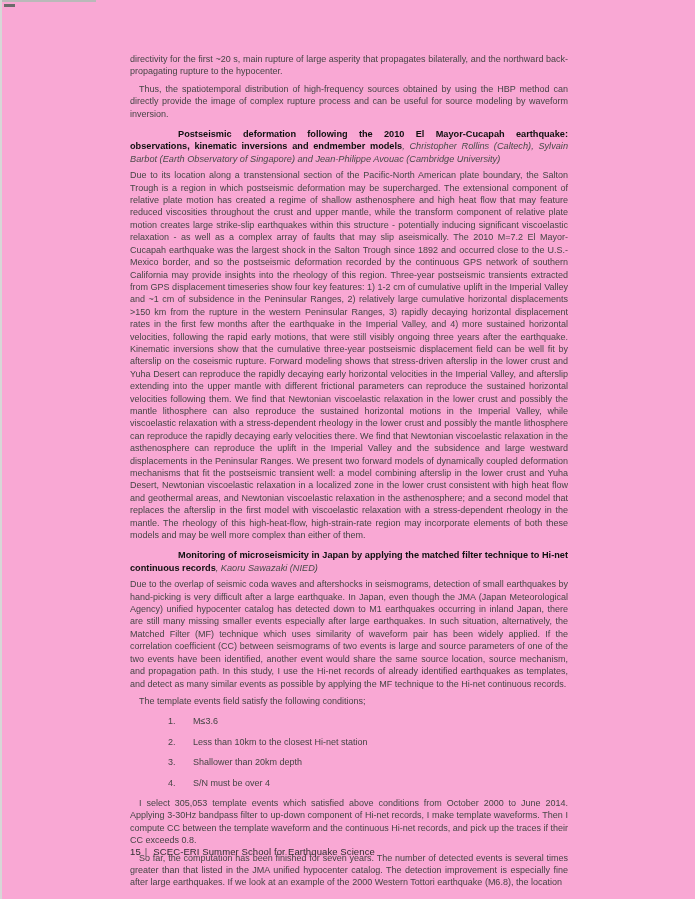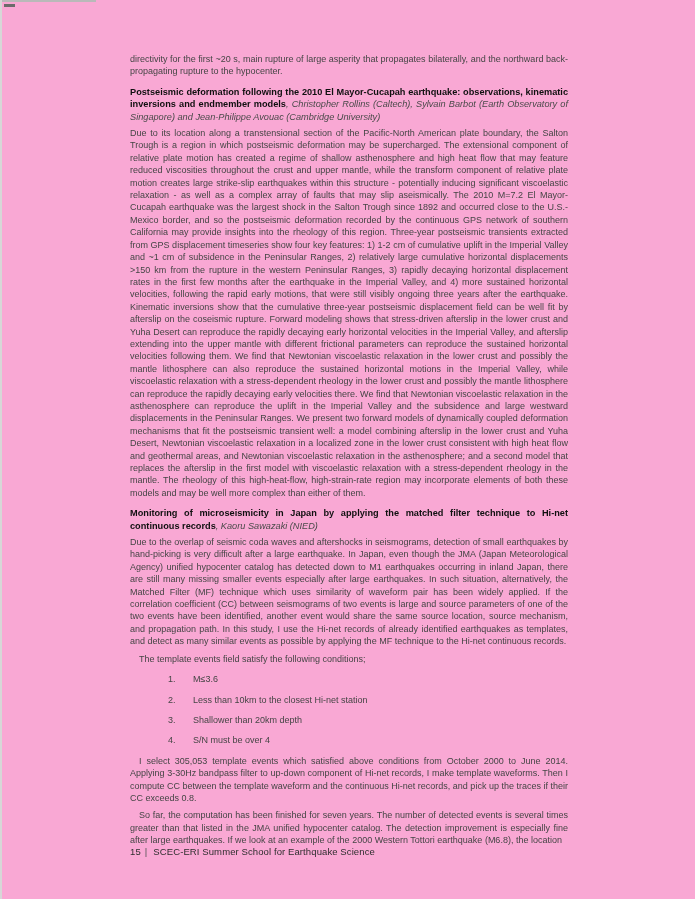--- a/index.html
+++ b/index.html
@@ -47,20 +47,21 @@
   .abstract-heading {
     margin: 8px 0 4px 0;
     font-size: 9.2px;
     line-height: 12.4px;
     font-weight: normal;
     text-align: justify;
   }
   .abstract-heading .title {
     font-weight: bold;
     color: #101010;
+    margin-left: 48px;
   }
   .abstract-heading .authors {
     font-style: italic;
     color: #4a4a4a;
   }
   .conditions {
     list-style: none;
     margin: 8px 0 7px 38px;
     padding: 0;
   }
@@ -90,20 +91,21 @@
 
 <div class="page">
   <div class="scan-edge-top"></div>
   <div class="scan-edge-left"></div>
   <div class="scan-corner-mark"></div>
 
   <div class="content">
 
     <p class="para">directivity for the first ~20 s, main rupture of large asperity that propagates bilaterally, and the northward back-propagating rupture to the hypocenter.</p>
 
+    <p class="para indent">Thus, the spatiotemporal distribution of high-frequency sources obtained by using the HBP method can directly provide the image of complex rupture process and can be useful for source modeling by waveform inversion.</p>
 
     <h3 class="abstract-heading"><span class="title">Postseismic deformation following the 2010 El Mayor-Cucapah earthquake: observations, kinematic inversions and endmember models</span><span class="authors">, Christopher Rollins (Caltech), Sylvain Barbot (Earth Observatory of Singapore) and Jean-Philippe Avouac (Cambridge University)</span></h3>
 
     <p class="para">Due to its location along a transtensional section of the Pacific-North American plate boundary, the Salton Trough is a region in which postseismic deformation may be supercharged. The extensional component of relative plate motion has created a regime of shallow asthenosphere and high heat flow that may feature reduced viscosities throughout the crust and upper mantle, while the transform component of relative plate motion creates large strike-slip earthquakes within this structure - potentially inducing significant viscoelastic relaxation - as well as a complex array of faults that may slip aseismically. The 2010 M=7.2 El Mayor-Cucapah earthquake was the largest shock in the Salton Trough since 1892 and occurred close to the U.S.-Mexico border, and so the postseismic deformation recorded by the continuous GPS network of southern California may provide insights into the rheology of this region. Three-year postseismic transients extracted from GPS displacement timeseries show four key features: 1) 1-2 cm of cumulative uplift in the Imperial Valley and ~1 cm of subsidence in the Peninsular Ranges, 2) relatively large cumulative horizontal displacements &gt;150 km from the rupture in the western Peninsular Ranges, 3) rapidly decaying horizontal displacement rates in the first few months after the earthquake in the Imperial Valley, and 4) more sustained horizontal velocities, following the rapid early motions, that were still visibly ongoing three years after the earthquake. Kinematic inversions show that the cumulative three-year postseismic displacement field can be well fit by afterslip on the coseismic rupture. Forward modeling shows that stress-driven afterslip in the lower crust and Yuha Desert can reproduce the rapidly decaying early horizontal velocities in the Imperial Valley, and afterslip extending into the upper mantle with different frictional parameters can reproduce the sustained horizontal velocities following them. We find that Newtonian viscoelastic relaxation in the lower crust and possibly the mantle lithosphere can also reproduce the sustained horizontal motions in the Imperial Valley, while viscoelastic relaxation with a stress-dependent rheology in the lower crust and possibly the mantle lithosphere can reproduce the rapidly decaying early velocities there. We find that Newtonian viscoelastic relaxation in the asthenosphere can reproduce the uplift in the Imperial Valley and the subsidence and large westward displacements in the Peninsular Ranges. We present two forward models of dynamically coupled deformation mechanisms that fit the postseismic transient well: a model combining afterslip in the lower crust and Yuha Desert, Newtonian viscoelastic relaxation in a localized zone in the lower crust consistent with high heat flow and geothermal areas, and Newtonian viscoelastic relaxation in the asthenosphere; and a second model that replaces the afterslip in the first model with viscoelastic relaxation with a stress-dependent rheology in the mantle. The rheology of this high-heat-flow, high-strain-rate region may incorporate elements of both these models and may be well more complex than either of them.</p>
 
     <h3 class="abstract-heading"><span class="title">Monitoring of microseismicity in Japan by applying the matched filter technique to Hi-net continuous records</span><span class="authors">, Kaoru Sawazaki (NIED)</span></h3>
 
     <p class="para">Due to the overlap of seismic coda waves and aftershocks in seismograms, detection of small earthquakes by hand-picking is very difficult after a large earthquake. In Japan, even though the JMA (Japan Meteorological Agency) unified hypocenter catalog has detected down to M1 earthquakes occurring in inland Japan, there are still many missing smaller events especially after large earthquakes. In such situation, alternatively, the Matched Filter (MF) technique which uses similarity of waveform pair has been widely applied. If the correlation coefficient (CC) between seismograms of two events is large and source parameters of one of the two events have been identified, another event would share the same source location, source mechanism, and propagation path. In this study, I use the Hi-net records of already identified earthquakes as templates, and detect as many similar events as possible by applying the MF technique to the Hi-net continuous records.</p>
 
     <p class="para indent">The template events field satisfy the following conditions;</p>

